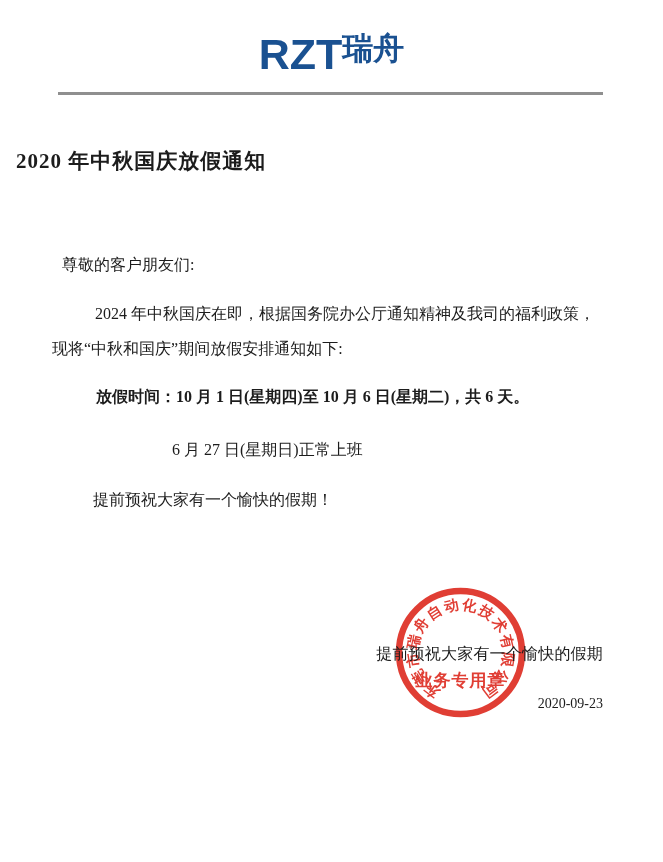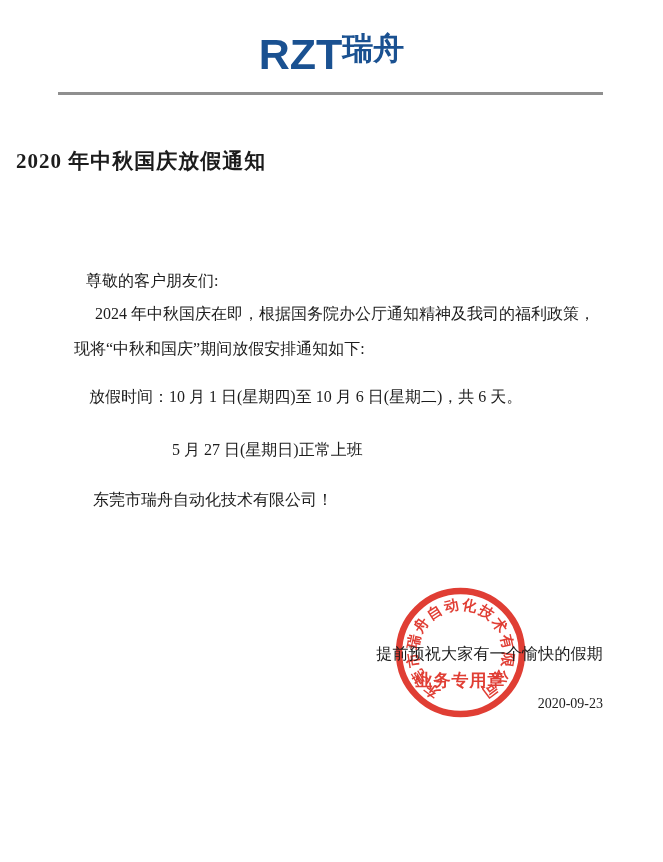--- a/index.html
+++ b/index.html
@@ -44,24 +44,24 @@
     font-size: 21px;
     font-weight: bold;
     letter-spacing: 1px;
   }
   .body-line {
     position: absolute;
     font-size: 16px;
     line-height: 1.3;
     white-space: nowrap;
   }
-  .line-greeting   { left: 62px;  top: 271px; margin-left: 24px; }
+  .line-greeting   { left: 62px;  top: 255px; }
   .line-para1a     { left: 95px;  top: 304px; }
-  .line-para1b     { left: 74px;  top: 339px; }
-  .line-holiday    { left: 89px;  top: 387px; }
+  .line-para1b     { left: 52px;  top: 339px; }
+  .line-holiday    { left: 96px;  top: 387px; font-weight: bold; }
   .line-workday    { left: 172px; top: 440px; }
   .line-wish       { left: 93px;  top: 490px; }
   .seal {
     position: absolute;
     left: 390px;
     top: 582px;
     width: 141px;
     height: 141px;
     z-index: 1;
     opacity: 0.95;
@@ -117,22 +117,22 @@
   </div>
 
   <div class="divider"></div>
 
   <div class="doc-title">2020 年中秋国庆放假通知</div>
 
   <div class="body-line line-greeting">尊敬的客户朋友们:</div>
   <div class="body-line line-para1a">2024 年中秋国庆在即，根据国务院办公厅通知精神及我司的福利政策，</div>
   <div class="body-line line-para1b">现将“中秋和国庆”期间放假安排通知如下:</div>
   <div class="body-line line-holiday">放假时间：10 月 1 日(星期四)至 10 月 6 日(星期二)，共 6 天。</div>
-  <div class="body-line line-workday">5 月 27 日(星期日)正常上班</div>
-  <div class="body-line line-wish">东莞市瑞舟自动化技术有限公司！</div>
+  <div class="body-line line-workday">6 月 27 日(星期日)正常上班</div>
+  <div class="body-line line-wish">提前预祝大家有一个愉快的假期！</div>
 
   <div class="seal">
     <svg id="seal-svg" viewBox="0 0 141 141" xmlns="http://www.w3.org/2000/svg">
       <circle class="seal-ring" cx="70.5" cy="70.5" r="61.5"></circle>
       <text class="seal-bottom-text" x="70.5" y="104">业务专用章</text>
     <text x="41.61" y="108.83" transform="rotate(-143.0 41.61 108.83)" class="seal-arc-char">东</text>
         <text x="29.36" y="95.22" transform="rotate(-121.0 29.36 95.22)" class="seal-arc-char">莞</text>
         <text x="23.09" y="78.01" transform="rotate(-99.0 23.09 78.01)" class="seal-arc-char">市</text>
         <text x="23.73" y="59.70" transform="rotate(-77.0 23.73 59.70)" class="seal-arc-char">瑞</text>
         <text x="31.18" y="42.97" transform="rotate(-55.0 31.18 42.97)" class="seal-arc-char">舟</text>

